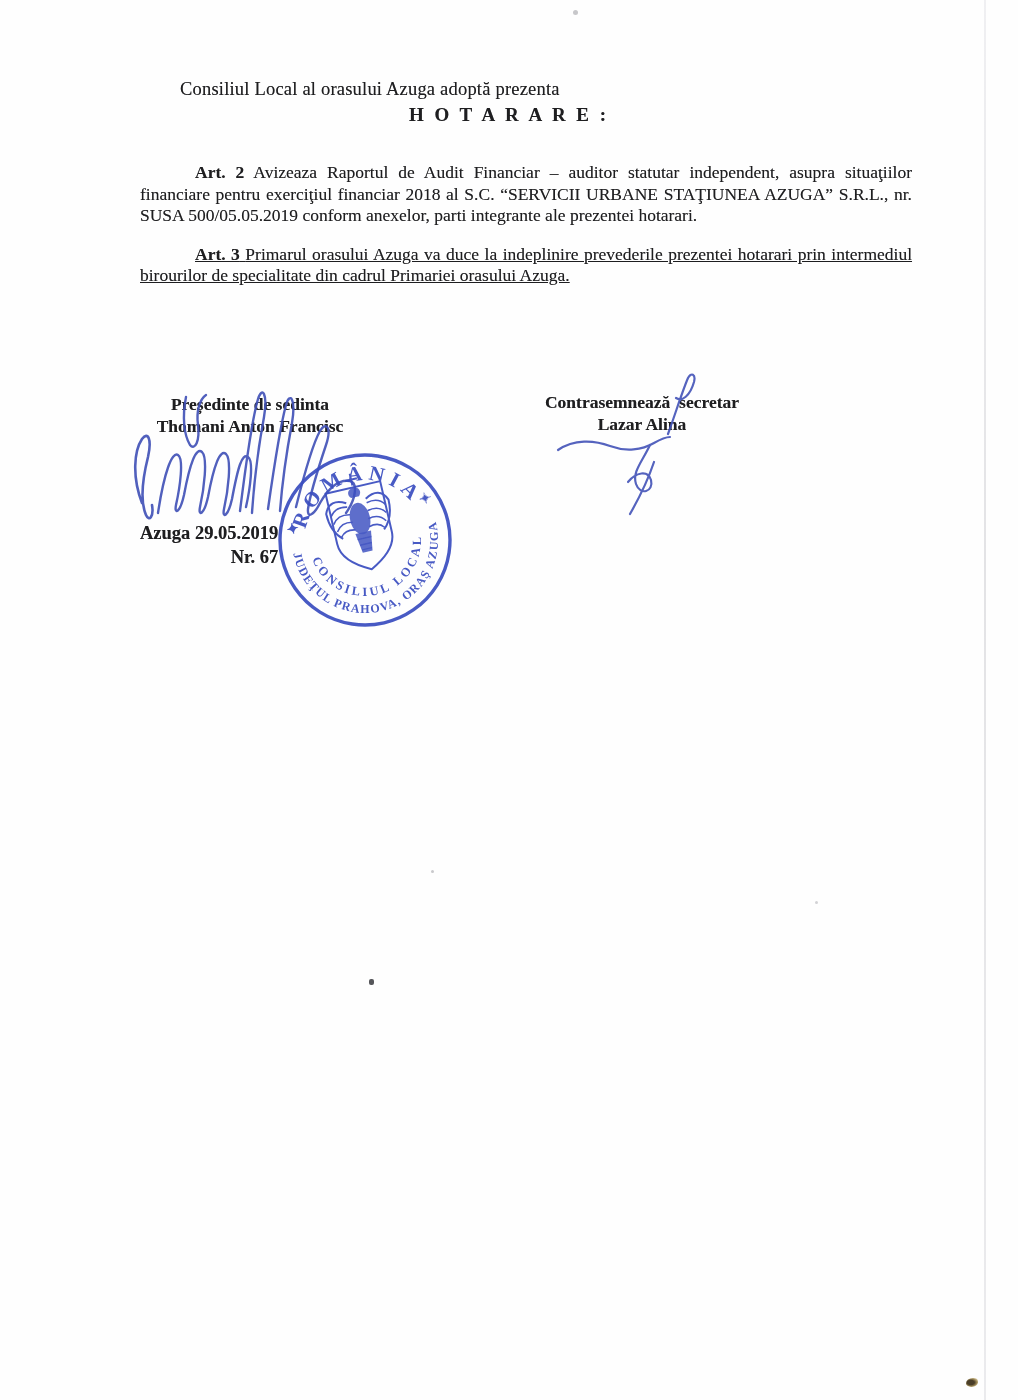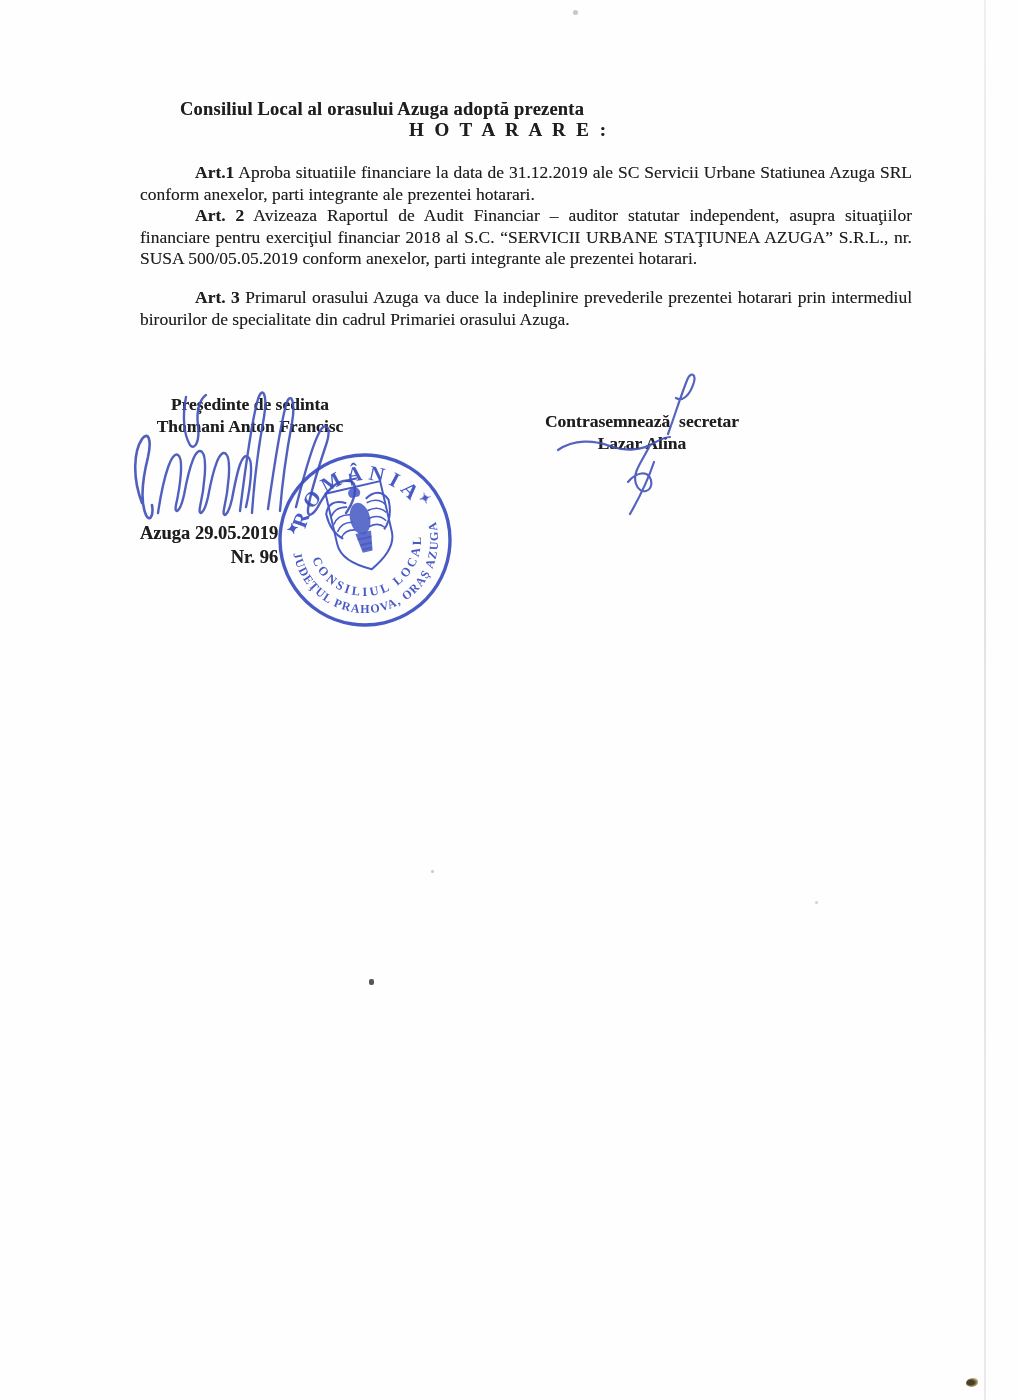--- a/index.html
+++ b/index.html
@@ -24,48 +24,46 @@
     opacity:.8;
   }
   .speck{position:absolute;border-radius:50%;}
   .speck-a{left:573px;top:10px;width:5px;height:5px;background:#b9b9bd;opacity:.8;}
   .speck-b{left:369px;top:979px;width:5px;height:6px;background:#55565a;border-radius:2px;}
   .speck-c{left:431px;top:870px;width:3px;height:3px;background:#c9c9cc;}
   .speck-d{left:815px;top:901px;width:3px;height:3px;background:#d2d2d5;}
   .speck-e{left:966px;top:1378px;width:12px;height:9px;background:radial-gradient(ellipse at 40% 50%,#4a3e28 0 35%,#a08c5a 60%,#e4d9b8 85%,transparent 100%);border-radius:60% 40% 55% 45%;}
   .intro{
     position:absolute;left:180px;top:79px;width:700px;
-    font-size:18.5px;font-weight:bold;letter-spacing:.2px;
+    font-size:18.5px;font-weight:normal;letter-spacing:.2px;
     text-shadow:0 0 .5px rgba(30,30,32,.5);
-    margin-top:20px;
   }
   .heading{
-    position:absolute;left:0;top:119px;width:1018px;text-align:center;
+    position:absolute;left:0;top:104px;width:1018px;text-align:center;
     font-size:19px;font-weight:bold;letter-spacing:3px;
     text-shadow:0 0 .5px rgba(30,30,32,.5);
   }
   .articles{
     position:absolute;left:140px;top:162px;width:772px;
     font-size:17.5px;line-height:21.6px;text-align:justify;
     text-shadow:0 0 .4px rgba(30,30,32,.45);
   }
   .articles p{margin:0;text-indent:55px;}
-  .articles p.gapped{margin-top:17px;}
+  .articles p.gapped{margin-top:17px;text-decoration:underline;}
   .art-label{font-weight:bold;}
 
   .sig-left{
     position:absolute;left:148px;top:393px;width:204px;text-align:center;
     font-size:17.5px;font-weight:bold;line-height:22px;
     text-shadow:0 0 .5px rgba(30,30,32,.5);
   }
   .sig-right{
     position:absolute;left:540px;top:391px;width:204px;text-align:center;
     font-size:17.5px;font-weight:bold;line-height:22px;
     text-shadow:0 0 .5px rgba(30,30,32,.5);
-    margin-top:19px;
   }
   .keep-space{white-space:pre;}
 
   .issue-block{
     position:absolute;left:140px;top:521px;
     font-size:18.5px;font-weight:bold;line-height:24px;
     text-shadow:0 0 .5px rgba(30,30,32,.5);
     text-align:right;
   }
 
@@ -89,38 +87,37 @@
   <div class="speck speck-b"></div>
   <div class="speck speck-c"></div>
   <div class="speck speck-d"></div>
   <div class="speck speck-e"></div>
 
   <div class="intro">Consiliul Local al orasului Azuga adoptă prezenta</div>
 
   <div class="heading">H O T A R A R E :</div>
 
   <div class="articles">
-    <p><span class="art-label">Art.1</span> <span>Aproba situatiile financiare la data de 31.12.2019 ale  SC Servicii Urbane Statiunea Azuga SRL conform anexelor, parti integrante ale prezentei hotarari.</span></p>
     <p><span class="art-label">Art. 2</span> <span>Avizeaza Raportul de Audit Financiar – auditor statutar independent, asupra situaţiilor financiare pentru exerciţiul financiar 2018 al S.C. “SERVICII URBANE STAŢIUNEA AZUGA” S.R.L., nr. SUSA 500/05.05.2019 conform anexelor, parti integrante ale prezentei hotarari.</span></p>
     <p class="gapped"><span class="art-label">Art. 3</span> <span>Primarul orasului Azuga va duce la indeplinire prevederile prezentei hotarari prin intermediul birourilor de specialitate din cadrul Primariei orasului Azuga.</span></p>
   </div>
 
   <div class="sig-left">
     <div>Președinte de sedinta</div>
     <div>Thomani Anton Francisc</div>
   </div>
 
   <div class="sig-right">
     <div class="keep-space">Contrasemnează  secretar</div>
     <div>Lazar Alina</div>
   </div>
 
   <div class="issue-block">
     <div>Azuga 29.05.2019</div>
-    <div>Nr. 96</div>
+    <div>Nr. 67</div>
   </div>
 
   <svg class="sig-svg sig-president" viewBox="0 0 236 158">
     <g opacity="0.92">
       <path class="ink-stroke" stroke-width="2.6" d="M14,122 C4,96 6,70 14,58 C20,50 24,58 20,76 C14,100 12,120 18,134 C21,141 26,136 24,124"></path>
       <path class="ink-stroke" stroke-width="2.4" d="M58,16 C54,36 56,54 62,64 C67,70 72,60 70,44 C68,30 72,18 78,14"></path>
       <path class="ink-stroke" stroke-width="2.4" d="M30,132 C36,92 44,70 50,74 C56,78 52,106 48,124 C46,134 52,132 56,114 C62,82 68,66 74,71 C80,77 76,108 72,126 C70,136 76,134 80,116 C86,84 92,68 98,73 C104,79 100,110 96,128 C94,138 100,136 104,118 C110,86 114,72 120,76 C126,80 122,108 118,126"></path>
       <path class="ink-stroke" stroke-width="2.4" d="M112,130 C118,82 124,38 130,18 C134,5 140,12 136,36 C130,68 126,102 124,132"></path>
       <path class="ink-stroke" stroke-width="2.4" d="M140,128 C146,86 152,46 158,24 C162,10 168,18 164,42 C158,74 154,104 152,130"></path>
       <path class="ink-stroke" stroke-width="2.4" d="M168,126 C176,94 184,64 192,50 C198,40 204,46 198,64 C190,88 182,114 180,128 C179,138 186,134 192,122 C200,108 210,98 222,100 C230,102 228,118 218,132"></path>

